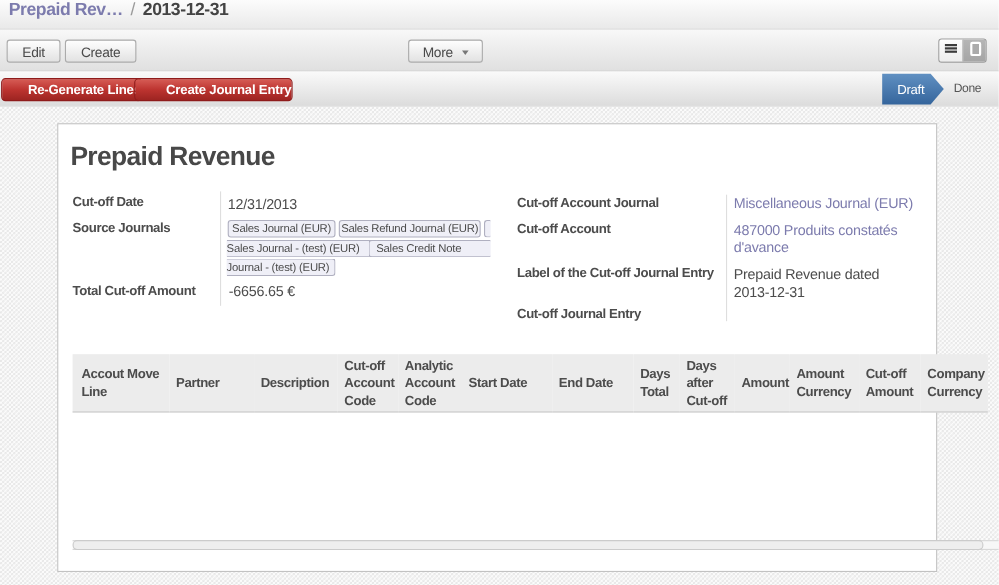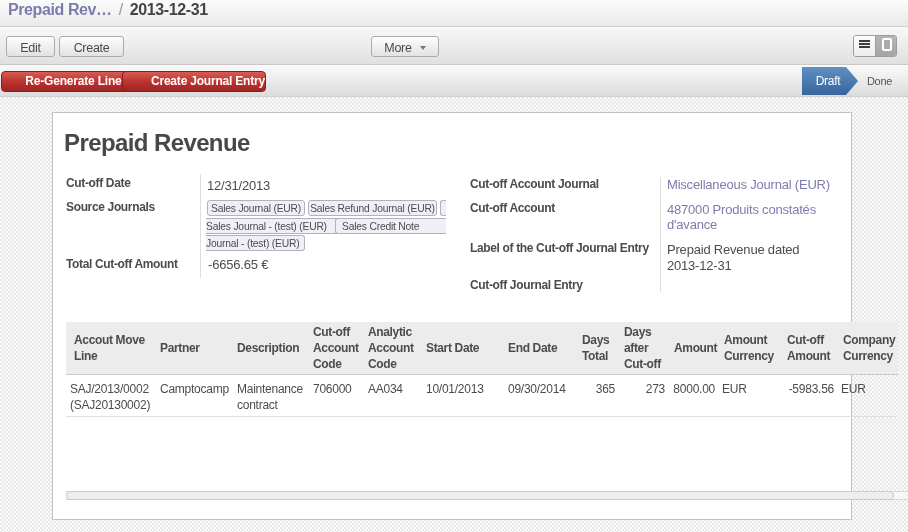--- a/index.html
+++ b/index.html
@@ -163,31 +163,16 @@
 <th class="pl">Amount</th>
 <th class="pl">Amount Currency</th>
 <th class="pl">Cut-off Amount</th>
 <th class="pl">Company Currency</th>
 </tr>
     </thead>
 <tbody>
 <tr class="gap">
         <td colspan="13"></td>
       </tr>
-<tr class="data">
-<td class="rl">SAJ/2013/0002 (SAJ20130002)</td>
-<td class="pl">Camptocamp</td>
-<td class="pl">Maintenance contract</td>
-<td class="pl">706000</td>
-<td class="pl">AA034</td>
-<td class="pl">10/01/2013</td>
-<td class="pl">09/30/2014</td>
-<td class="pr">365</td>
-<td class="pr">273</td>
-<td class="pr">8000.00</td>
-<td class="pl4">EUR</td>
-<td class="pr">-5983.56</td>
-<td class="pl4">EUR</td>
-</tr>
 </tbody>
 </table>
 <div id="sctrack" class="abs"></div>
 <div id="scrollbar" class="abs"></div>
 
 </body></html>

